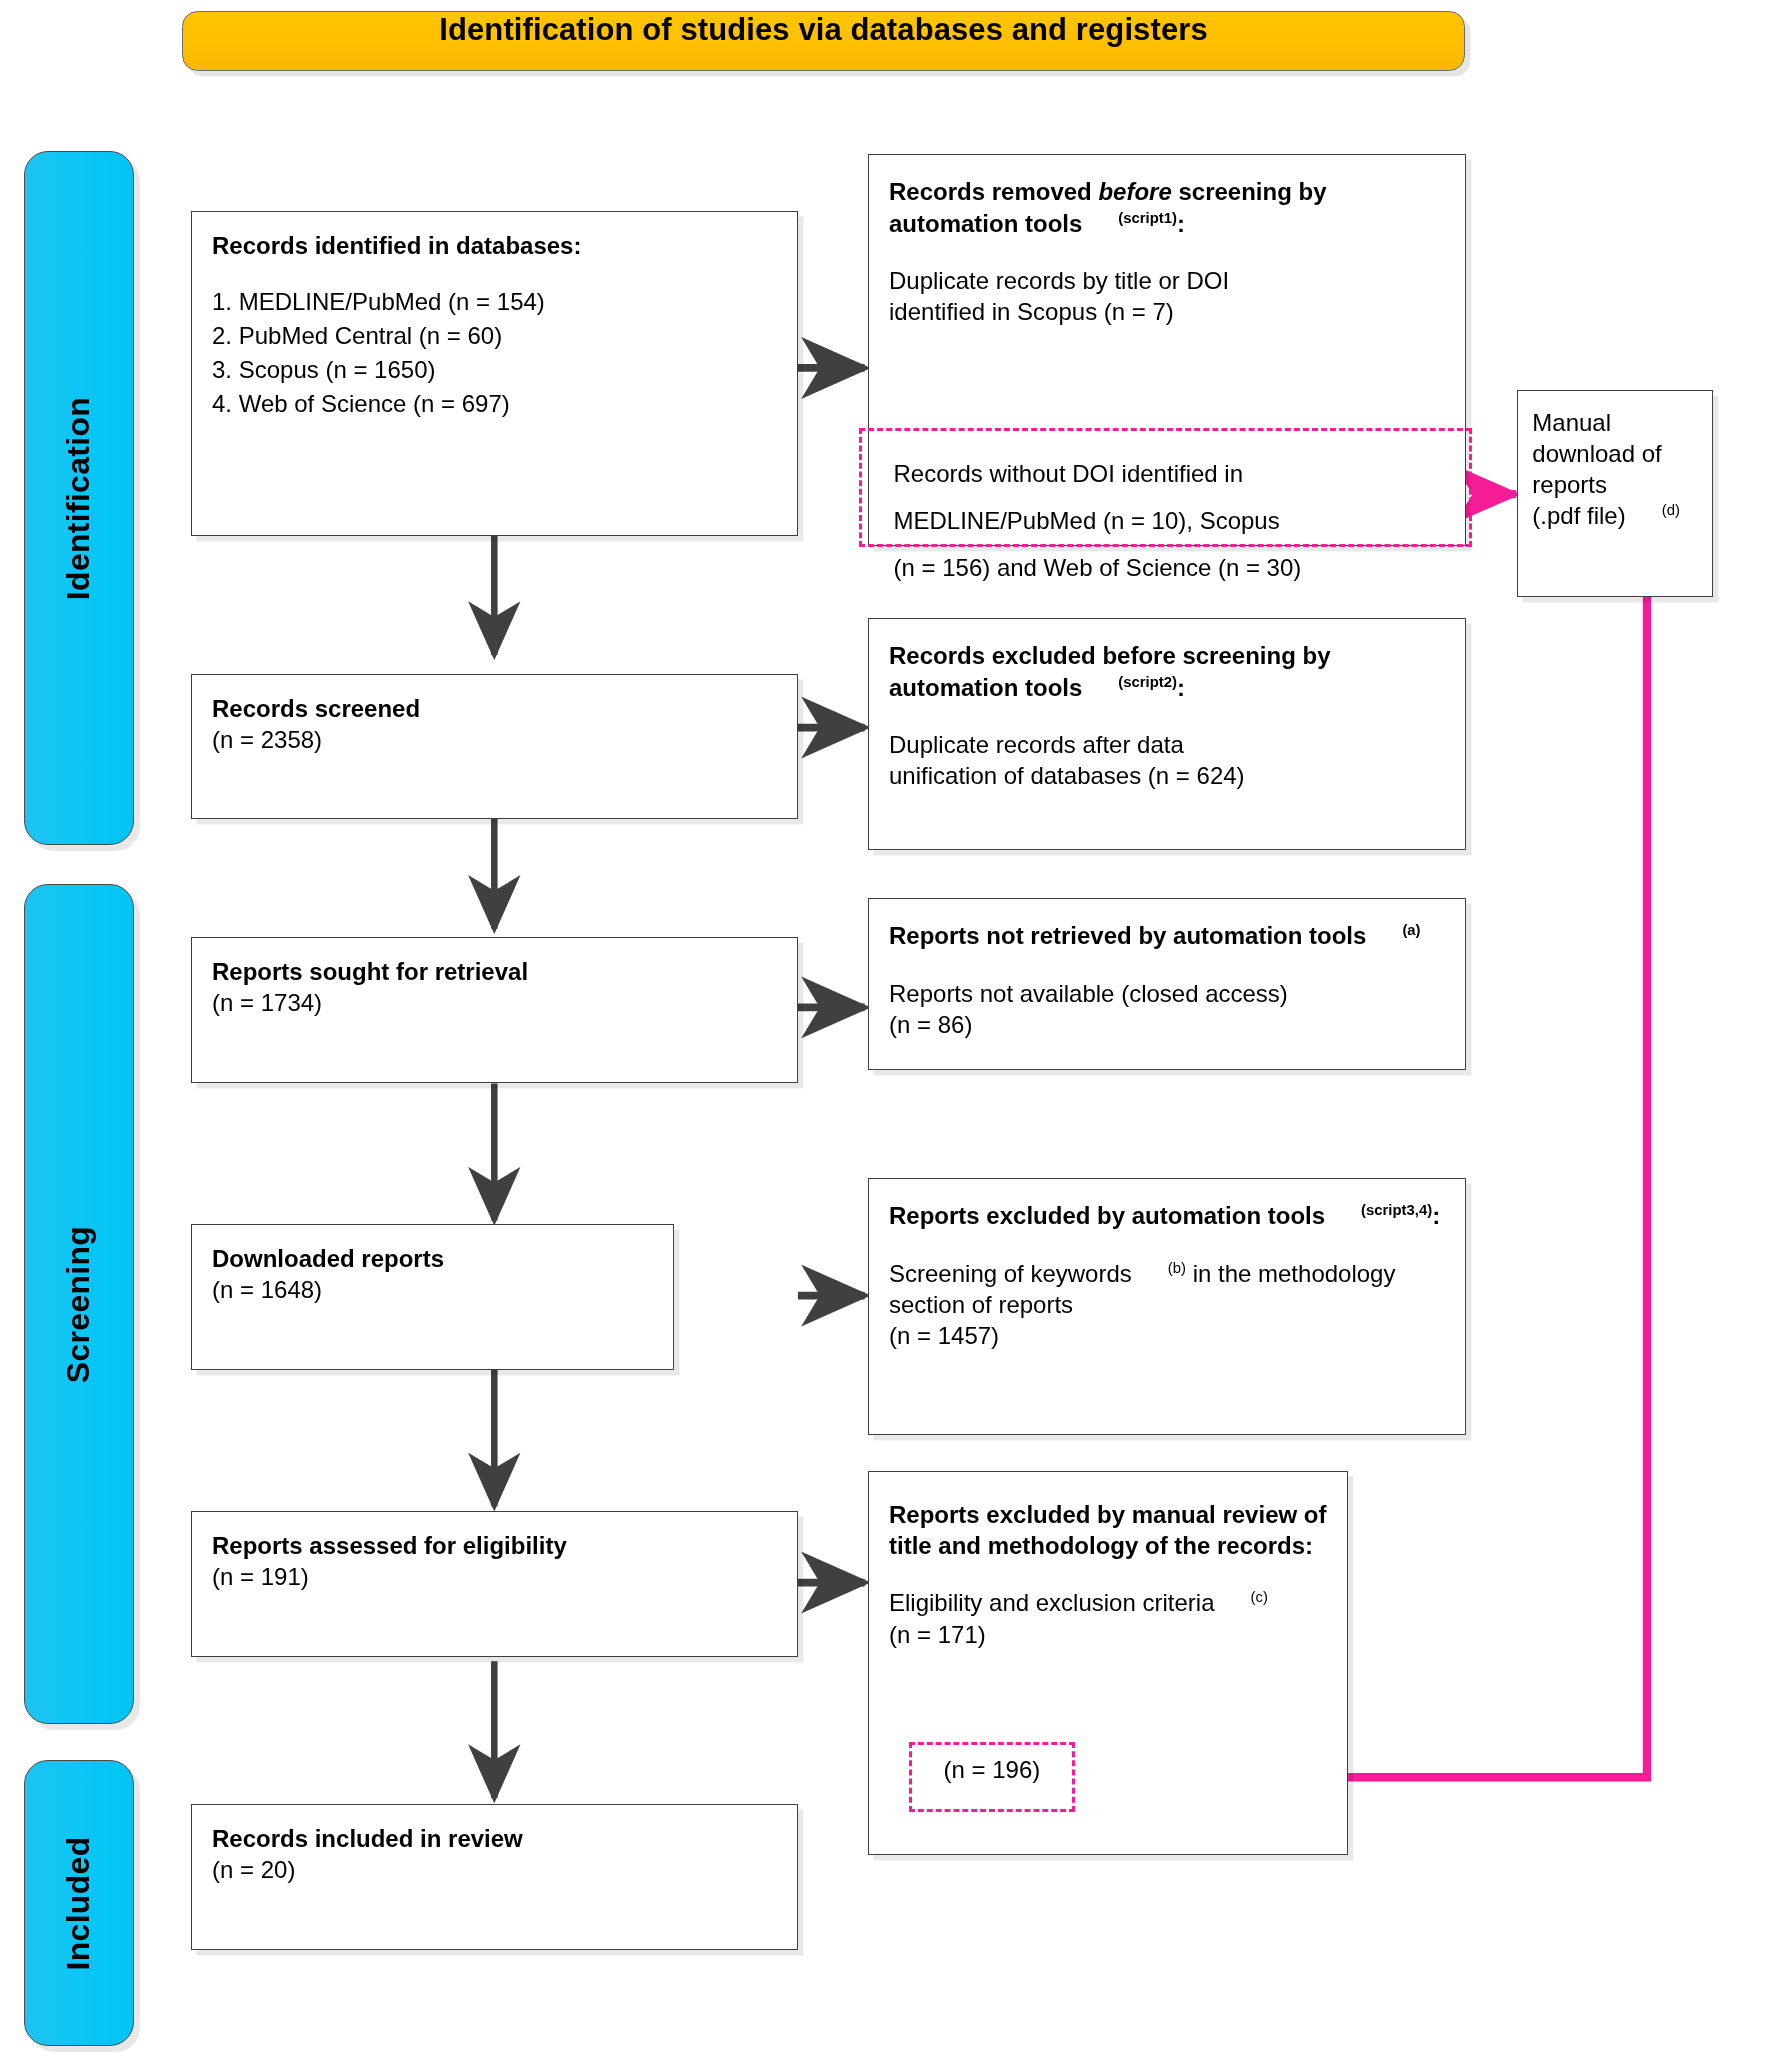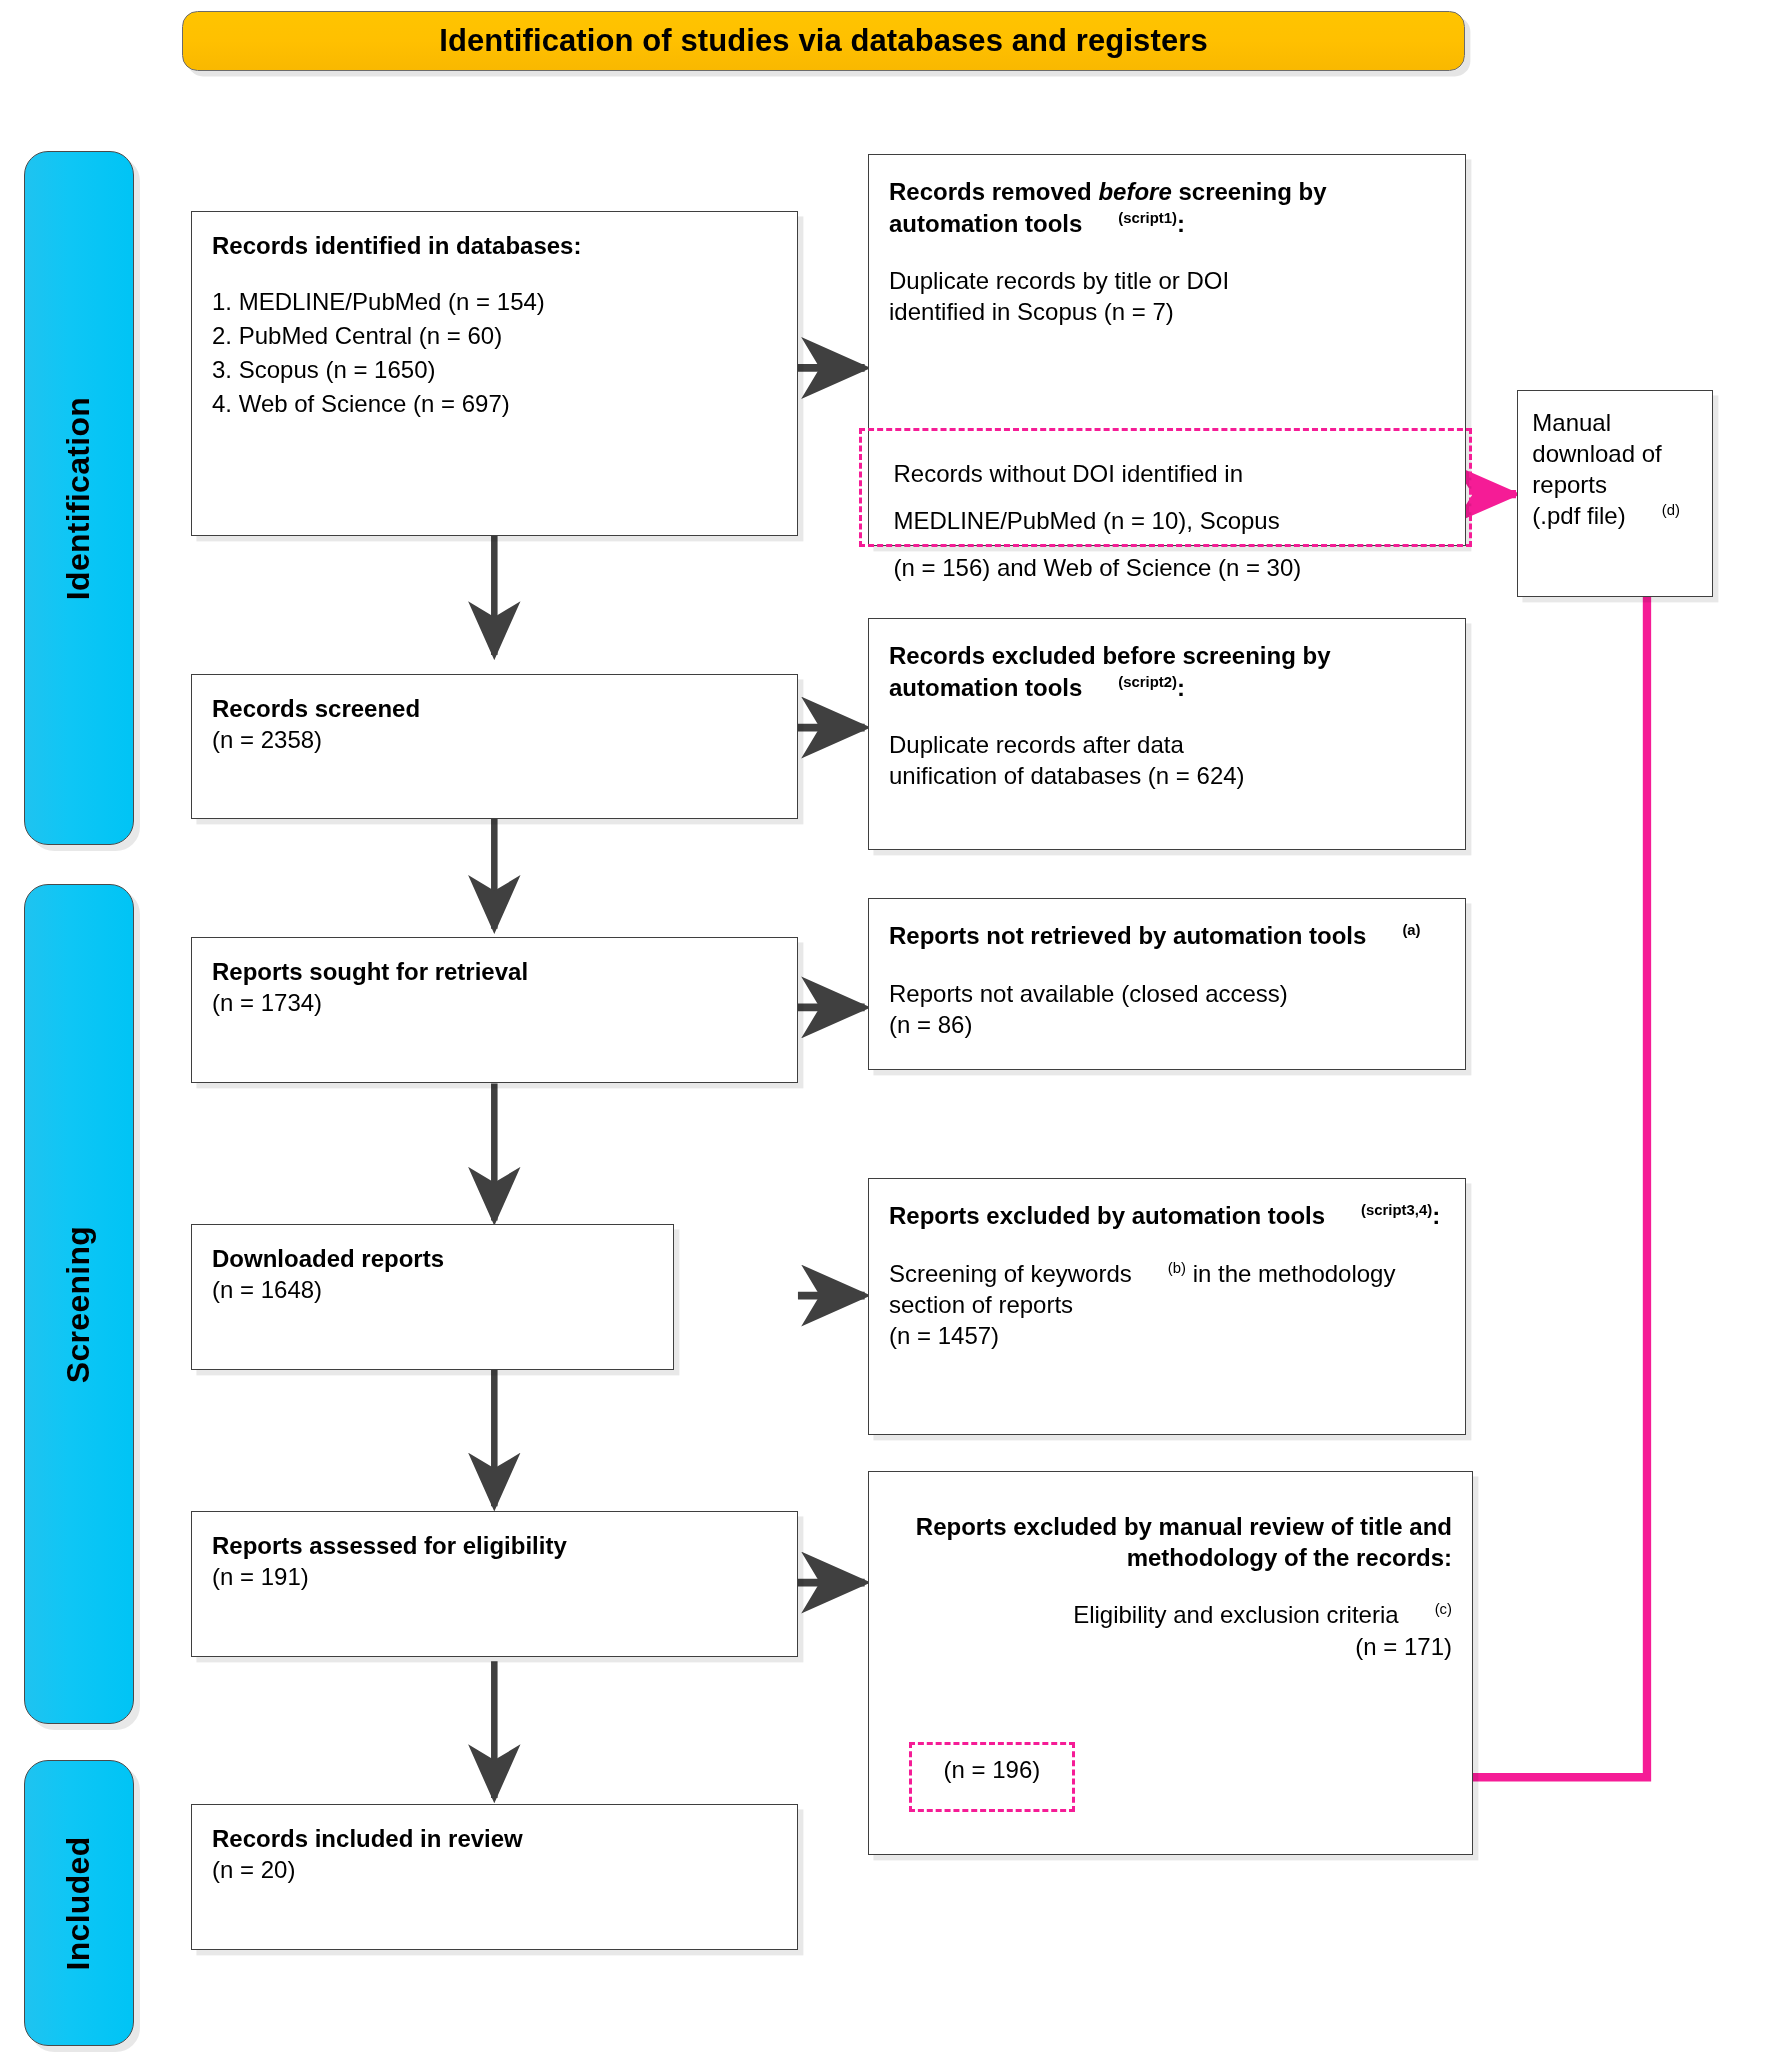--- a/index.html
+++ b/index.html
@@ -8,21 +8,21 @@
 
   
   .abs{position:absolute;box-sizing:border-box;}
 
   
   .banner{
     background:linear-gradient(180deg,#ffc400 0%,#ffc000 50%,#f9b800 100%);
     border:1.2px solid #6b6b6b;
     border-radius:15.5px;
     box-shadow:5.4px 5.4px 0 0 rgba(0,0,0,0.10);
-    display:flex;align-items:center;justify-content:center;
+    display:flex;align-items:flex-start;justify-content:center;
     color:#000;font-weight:bold;
   }
   .banner-text{font-size:31px;letter-spacing:0.1px;font-weight:bold;}
 
   
   .stageband{
     background:linear-gradient(90deg,#1fc3f0 0%,#0fc6f5 40%,#00c4f5 100%);
     border:1.8px solid #4a4a4a;
     border-radius:24px;
     box-shadow:6px 6px 0 0 rgba(0,0,0,0.09);
@@ -191,21 +191,21 @@
   <div class="abs fbox" style="left:868px;top:1178px;width:598px;height:257px;padding-top:21.4px;">
     <p class="b">
       <span>Reports excluded by automation tools</span><sup>(script3,4)</sup><span>:</span>
     </p>
     <p class="gap">
       <span>Screening of keywords</span><sup>(b)</sup><span> in the methodology section of reports</span>
     </p>
     <p>(n = 1457)</p>
   </div>
 
-  <div class="abs fbox" style="left:868px;top:1471px;width:605px;height:384px;padding-top:39px;text-align:right;">
+  <div class="abs fbox" style="left:868px;top:1471px;width:480px;height:384px;padding-top:27px;">
     <p class="b">Reports excluded by manual review of title and methodology of the records:</p>
     <p class="gap">
       <span>Eligibility and exclusion criteria</span><sup>(c)</sup>
     </p>
     <p>(n = 171)</p>
   </div>
 
   <div class="dashbox" style="left:909px;top:1742px;width:166px;height:70px;display:flex;align-items:flex-end;">
     <p>(n = 196)</p>
   </div>

